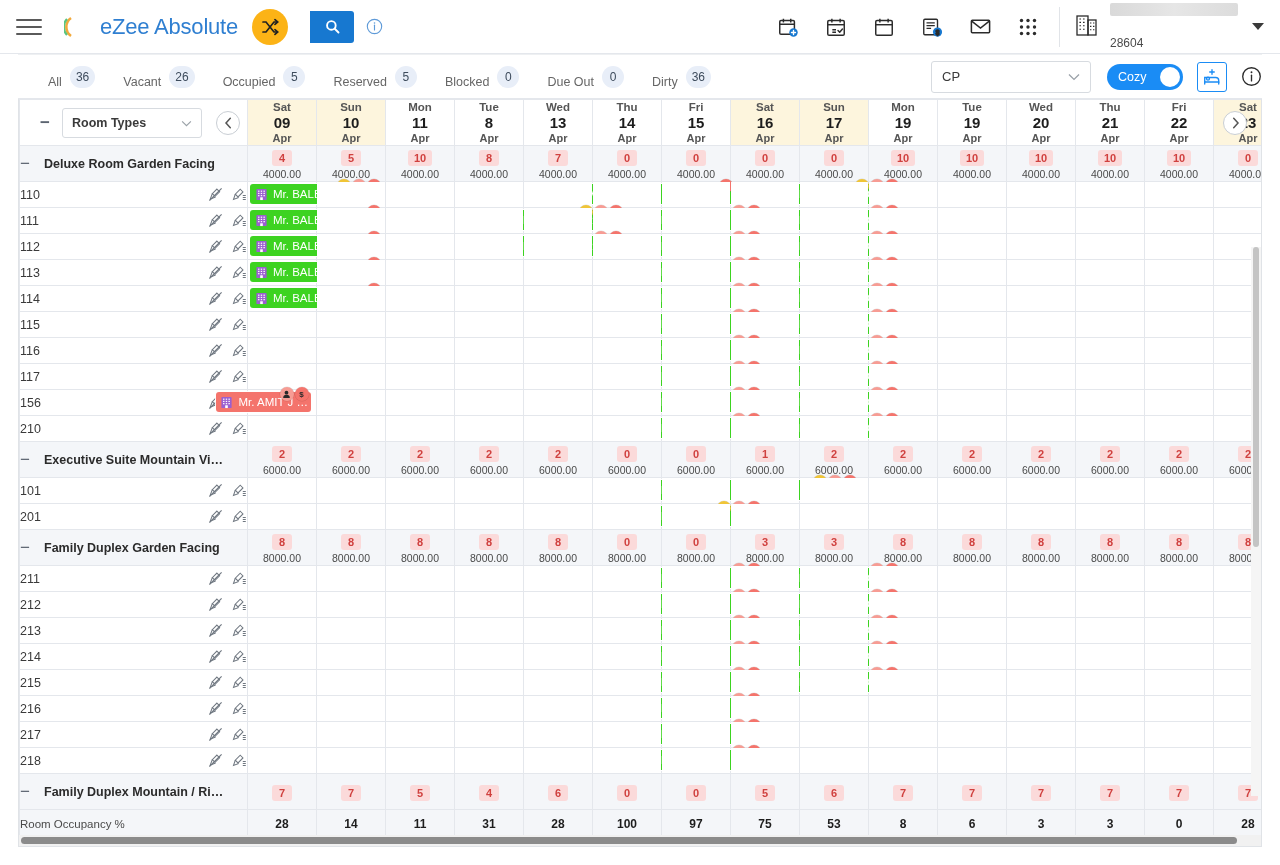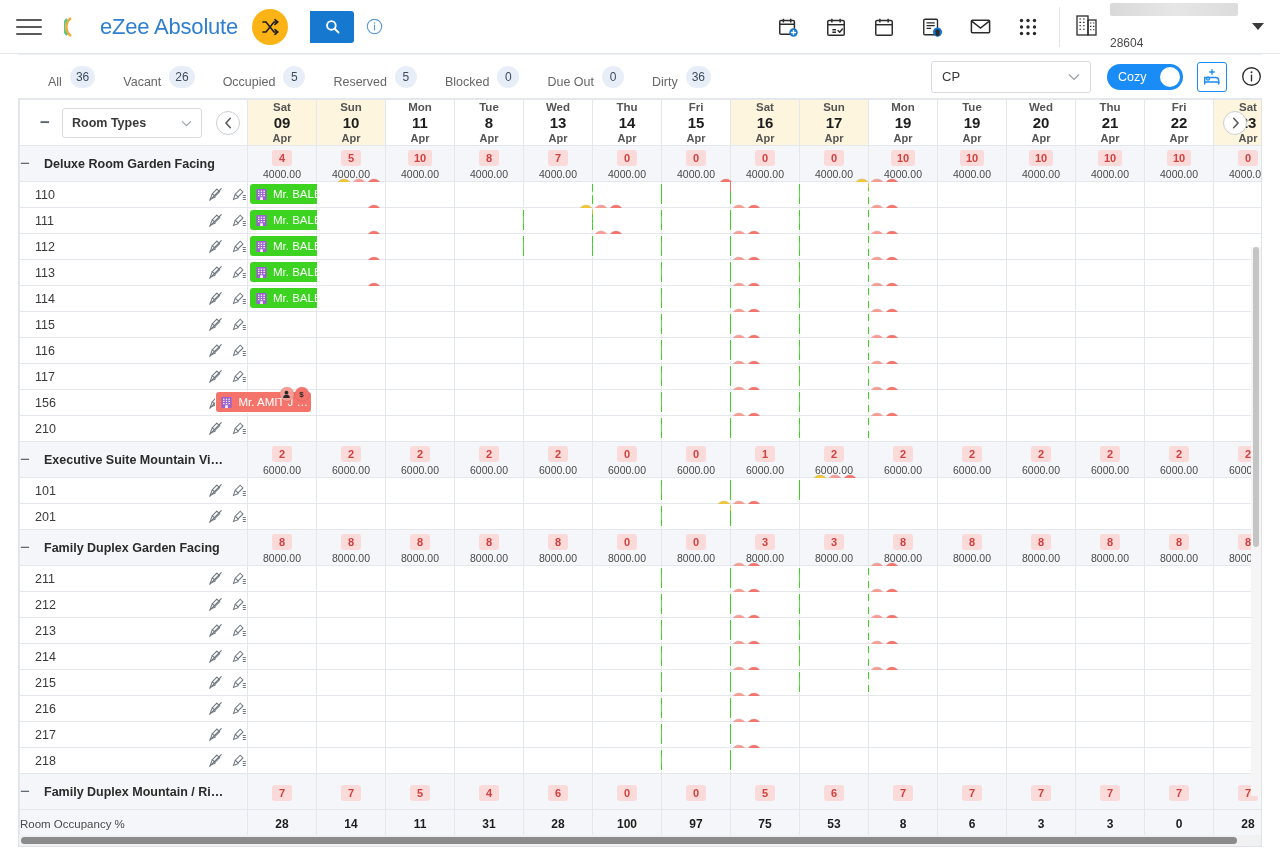--- a/index.html
+++ b/index.html
@@ -148,21 +148,21 @@
   .inv-badge {
     display: inline-block; min-width: 20px; padding: 1px 6px;
     background: #fbdada; color: #d0413f; font-size: 11px;
     font-weight: bold; border-radius: 3px; line-height: 14px;
   }
   .inv-rate { font-size: 10.5px; color: #4a4a4a; margin-top: 2px; }
 
   
   tr.room td { height: 26px; background: #fff; }
   td.room-label { padding: 0 12px 0 18px; }
-  .room-label-inner { display: flex; align-items: center; margin-left: 15px; }
+  .room-label-inner { display: flex; align-items: center; }
   .room-no { font-size: 12.5px; color: #3a3a3a; }
   .room-icons { margin-left: auto; display: flex; align-items: center; gap: 9px; }
   .room-icon { cursor: pointer; display: flex; }
   td.slot { position: relative; }
 
   
   .barlayer { position: absolute; inset: 0; pointer-events: none; }
   .resbar {
     position: absolute; top: 2px; height: 20px;
     border-radius: 3px; display: flex; align-items: center;

